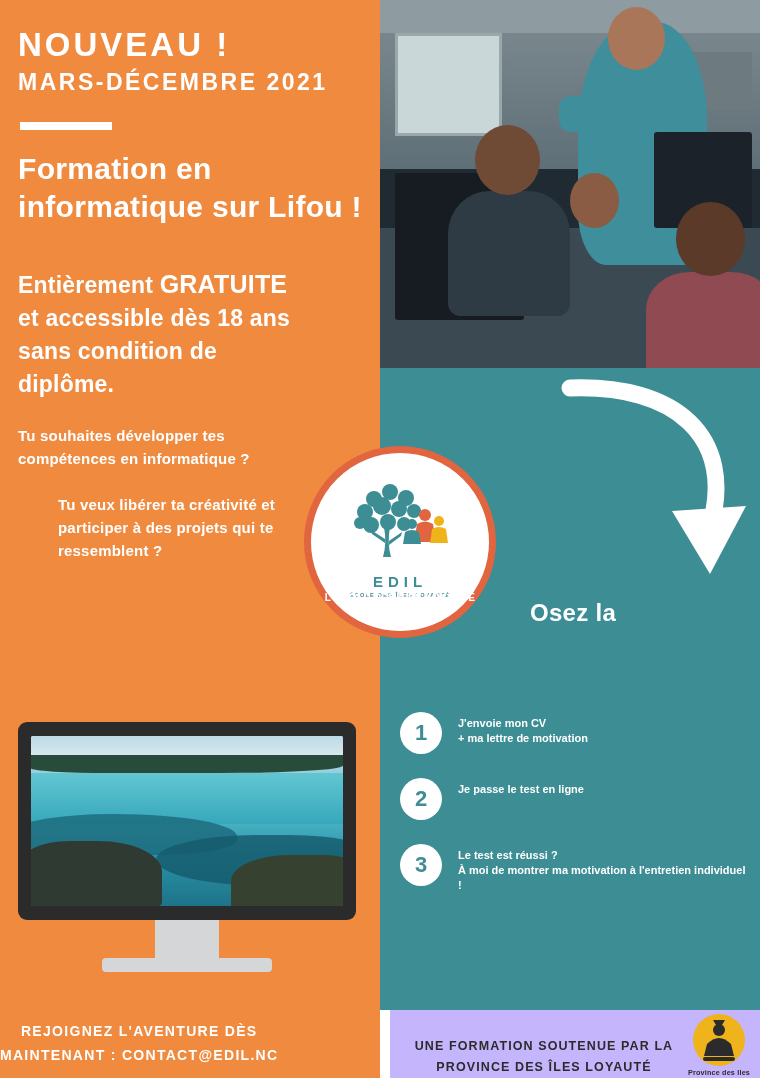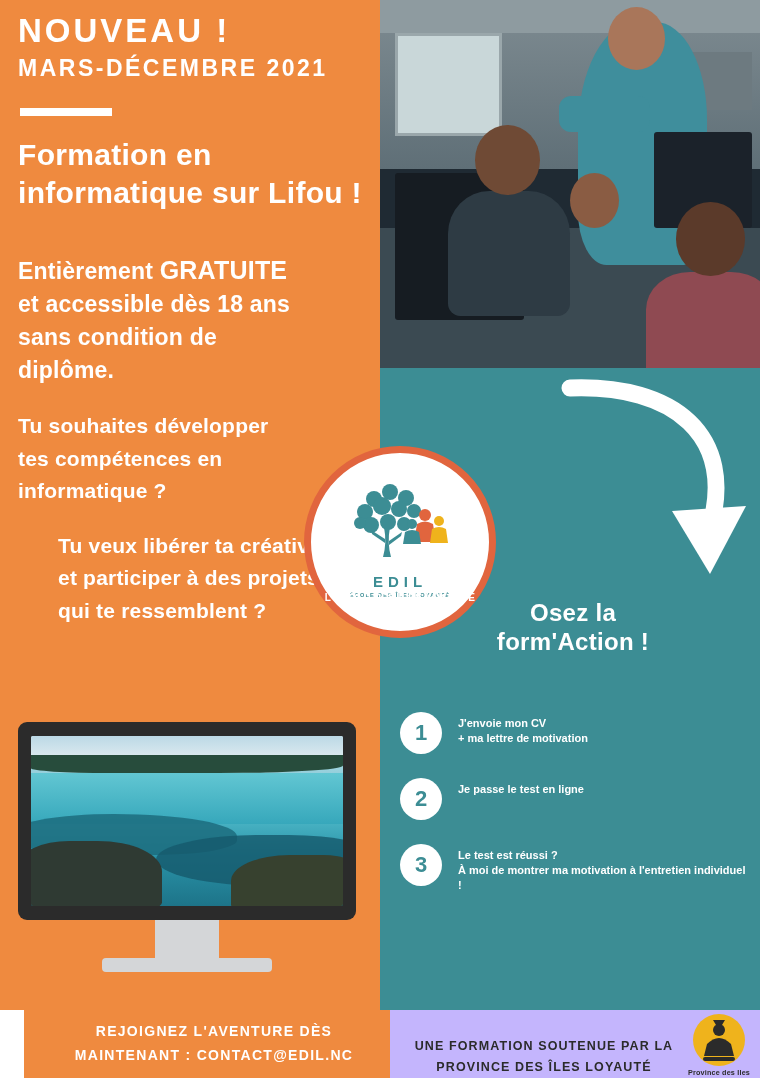--- a/index.html
+++ b/index.html
@@ -29,32 +29,32 @@
   .bg-photo-top {
     position: absolute; left: 380px; top: 0;
     width: 380px; height: 368px;
     overflow: hidden;
     background: #2e3a45;
   }
   .footer-left {
     position: absolute; left: 0; top: 1010px;
     width: 380px; height: 68px;
     background: #ef8a3f;
-    display: flex; align-items: center; justify-content: center; margin-left: 24px;
+    display: flex; align-items: center; justify-content: flex-start;
   }
   .footer-right {
     position: absolute; left: 390px; top: 1010px;
     width: 380px; height: 68px;
     background: #c4b5fd;
     display: flex; align-items: flex-end;
   }
 
   
   .headline-wrap {
-    position: absolute; left: 18px; top: 12px;
+    position: absolute; left: 18px; top: 26px;
     width: 350px; color: #ffffff;
   }
   .h-nouveau {
     font-size: 33px; font-weight: bold; letter-spacing: 3px;
     line-height: 1.15;
   }
   .h-dates {
     font-size: 23px; font-weight: bold; letter-spacing: 2.5px;
     margin-top: 5px;
   }
@@ -66,21 +66,21 @@
     font-size: 30px; font-weight: bold; line-height: 1.28;
     letter-spacing: 0.3px;
   }
   .h-free {
     margin-top: 40px;
     font-size: 23px; font-weight: bold; line-height: 1.42;
     letter-spacing: 0.2px;
   }
   .h-free .strong { font-size: 25px; font-weight: bold; }
   .q1, .q2 {
-    font-size: 21px; font-weight: bold; line-height: 1.55;
+    font-size: 15px; font-weight: bold; line-height: 1.55;
     letter-spacing: 0.2px;
   }
   .q1 { margin-top: 24px; width: 280px; }
   .q2 { margin-top: 22px; width: 280px; margin-left: 40px; }
 
   
   .monitor {
     position: absolute; left: 18px; top: 722px;
     width: 338px; height: 262px;
   }
@@ -373,21 +373,20 @@
         </g>
       </svg>
     </div>
     <div class="logo-edil">EDIL</div>
     <div class="logo-sub">ÉCOLE DES ÎLES LOYAUTÉ</div>
   </div>
   <div class="logo-caption">L'ÉCOLE DES ÎLES LOYAUTÉ</div>
 
   <div class="osez">
     <span>Osez la</span><br>
-    <span>form'Action !</span>
   </div>
 
   <div class="steps">
     <div class="step">
       <div class="step-num">1</div>
       <div class="step-text">
         <span>J'envoie mon CV</span><br>
         <span>+ ma lettre de motivation</span>
       </div>
     </div>

